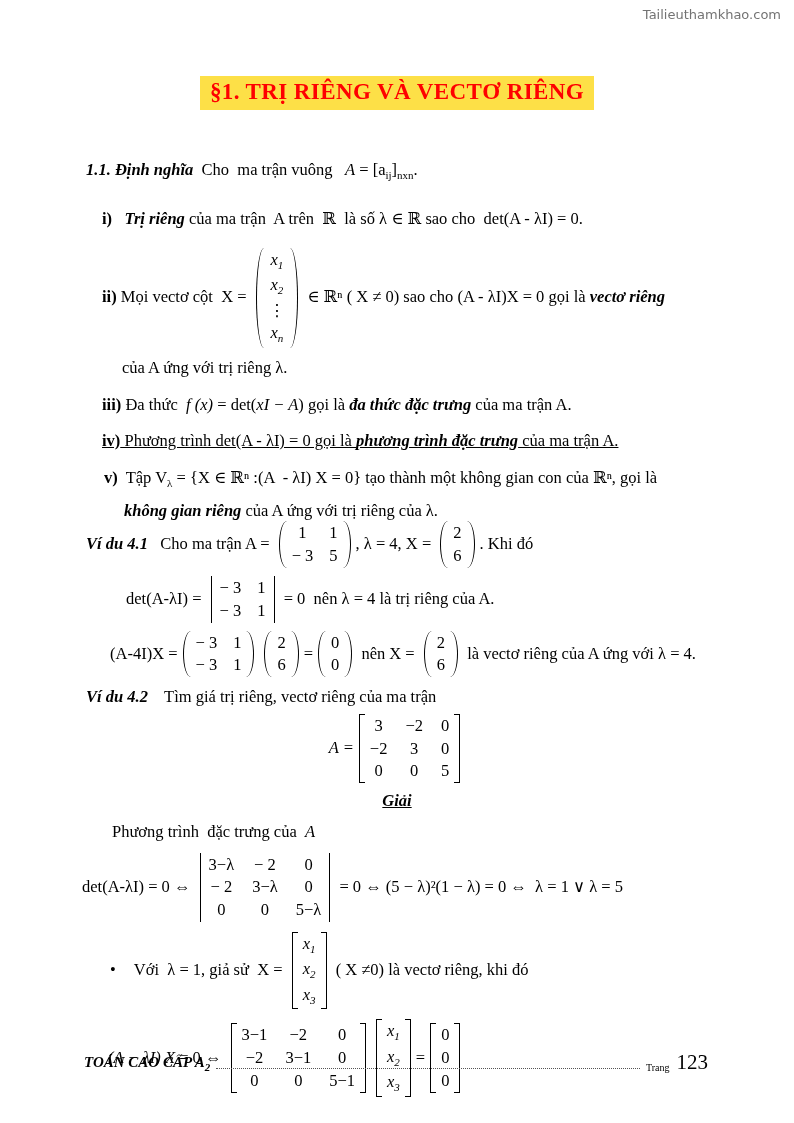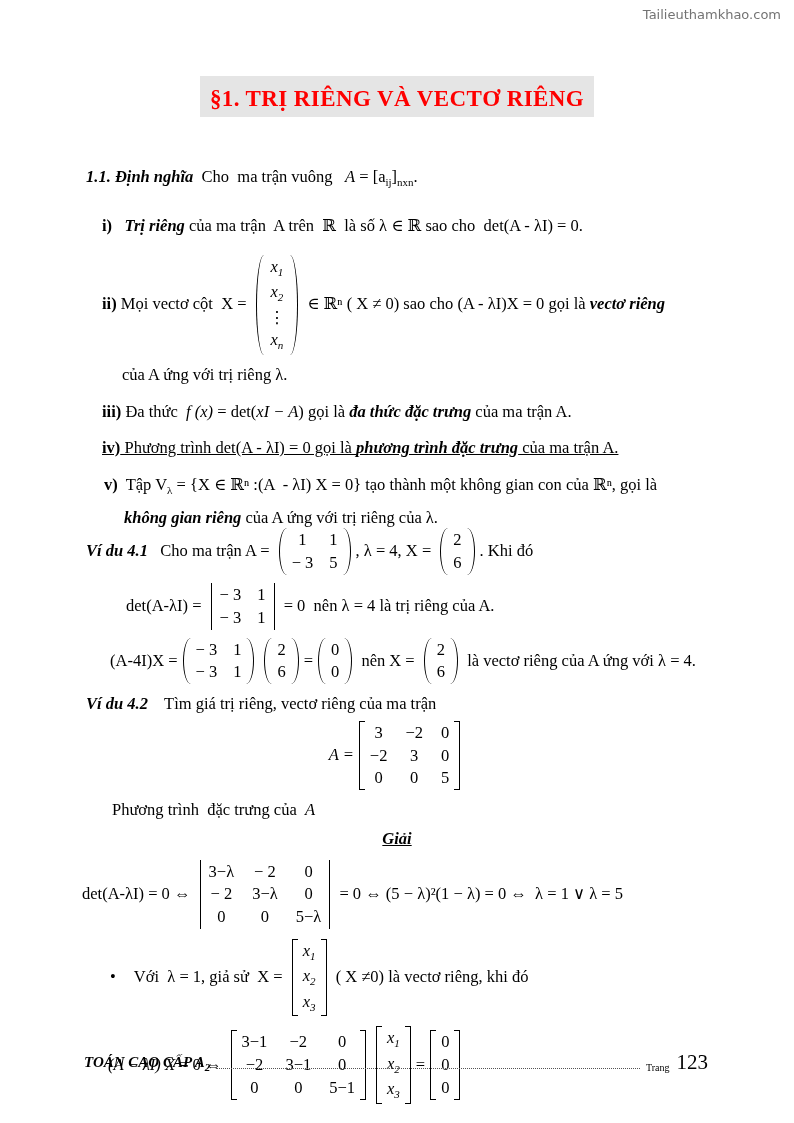--- a/index.html
+++ b/index.html
@@ -19,23 +19,23 @@
 
   .watermark {
     position: absolute; top: 7px; right: 13px;
     color: #737373; font-size: 13px;
     font-family: "DejaVu Sans", "Liberation Sans", sans-serif;
   }
 
   .title-row { text-align: center; padding-top: 76px; }
   .title {
     display: inline-block;
-    background: #e5e5e5; color: #fe0000;
+    background: #fde047; color: #fe0000;
     font-weight: bold; font-size: 23px;
-    padding: 10px 10px 5px 10px; letter-spacing: 0.4px;
+    padding: 3px 10px 5px 10px; letter-spacing: 0.4px;
   }
 
   .content { padding: 0 80px; }
   .line { line-height: 1.25; }
   .fx { display: flex; align-items: center; flex-wrap: nowrap; }
   .fx .t { white-space: pre; }
 
   
   .mat { display: inline-flex; align-items: center; margin: 0 5px; }
   .cells { display: grid; align-items: center; justify-items: center; row-gap: 3px; padding: 2px 5px; }
@@ -237,26 +237,26 @@
           <span class="cell t">3</span>
           <span class="cell t">0</span>
           <span class="cell t">0</span>
           <span class="cell t">0</span>
           <span class="cell t">5</span>
         </span>
         <span class="sq-r"></span>
       </span>
     </div>
 
+    <div class="line giai-row">
+      <span class="giai t">Giải</span>
+    </div>
+
     <div class="line charline">
       <span class="t">Phương trình  đặc trưng của  </span><span class="i t">A</span>
-    </div>
-
-    <div class="line giai-row">
-      <span class="giai t">Giải</span>
     </div>
 
     <div class="line fx det3line">
       <span class="t">det(A-λI) = 0 ⇔ </span>
       <span class="mat">
         <span class="bar-l"></span>
         <span class="cells c3">
           <span class="cell t">3−λ</span>
           <span class="cell t">− 2</span>
           <span class="cell t">0</span>

